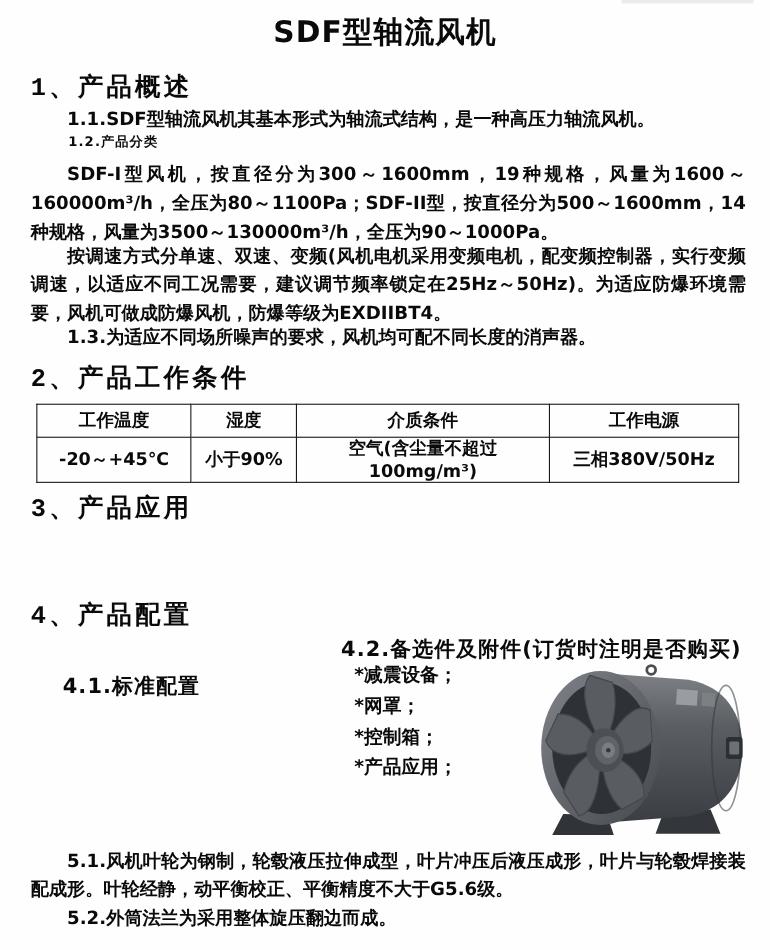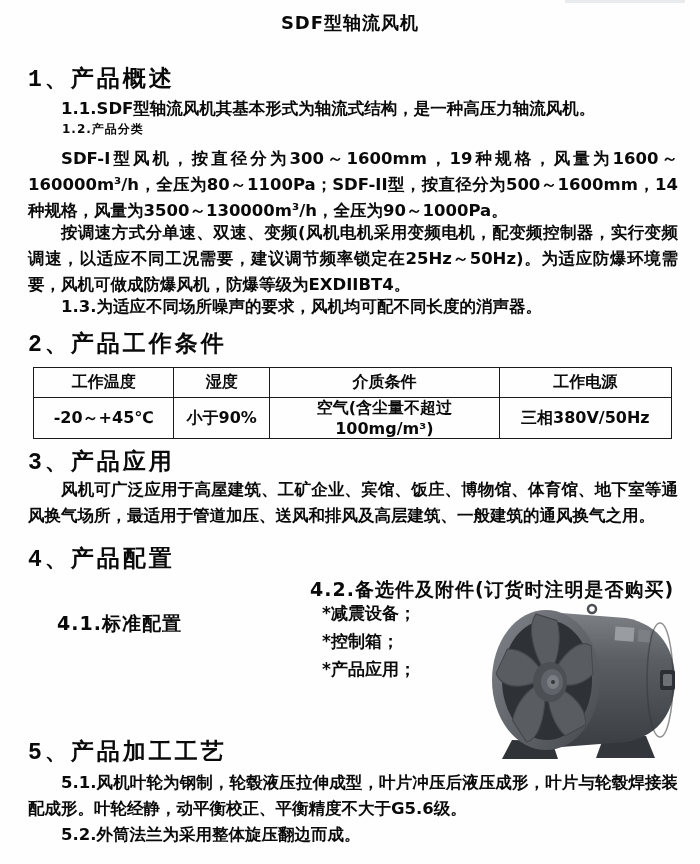--- a/index.html
+++ b/index.html
@@ -8,21 +8,21 @@
     width:700px; height:864px;
     font-family:"DejaVu Sans", sans-serif;
     color:#0a0a0a;
   }
   .page { position:relative; width:700px; height:864px; background:#fefefe; overflow:hidden; }
 
   .edge-artifact { position:absolute; left:565px; top:0; width:120px; height:3px; background:#e9ebed; }
 
   .doc-title {
     position:absolute; top:11px; left:0; width:100%;
-    text-align:center; font-size:18px; font-weight:bold; letter-spacing:1px;
+    text-align:center; font-size:27px; font-weight:bold; letter-spacing:1px;
   }
   .sec-h {
     position:absolute; left:28px;
     font-size:23px; font-weight:bold; letter-spacing:3px;font-family:Liberation Mono, monospace;
   }
   .para {
     position:absolute; left:28px; width:650px;
     font-size:16.5px; line-height:26px; font-weight:bold;
     text-align:justify; text-indent:2em;
   }
@@ -76,27 +76,27 @@
     <tr>
       <td>-20～+45℃</td>
       <td>小于90%</td>
       <td>空气(含尘量不超过100mg/m³)</td>
       <td>三相380V/50Hz</td>
     </tr>
   </tbody>
     </table>
 
   <div class="sec-h" style="top:446px;">3、产品应用</div>
-  <div class="para" style="top:477px;">风机可广泛应用于高屋建筑、工矿企业、宾馆、饭庄、博物馆、体育馆、地下室等通风换气场所，最适用于管道加压、送风和排风及高层建筑、一般建筑的通风换气之用。</div>
 
   <div class="sec-h" style="top:543px;">4、产品配置</div>
   <div class="sub-h" style="left:57px; top:611px;">4.1.标准配置</div>
   <div class="sub-h" style="left:310px; top:577px;">4.2.备选件及附件(订货时注明是否购买)</div>
   <ul class="cfg-list" style="left:322px; top:602px;">
     <li>*减震设备；</li>
+    <li>*网罩；</li>
     <li>*控制箱；</li>
     <li>*产品应用；</li>
   </ul>
 
   <div class="fan-wrap">
     <svg width="198" height="160" viewBox="0 0 198 160">
       <defs>
         <linearGradient id="bodyGrad" x1="0" y1="0" x2="0" y2="1">
           <stop offset="0" stop-color="#7d8186"></stop>
           <stop offset="0.35" stop-color="#5b5f64"></stop>
@@ -135,17 +135,16 @@
         </g>
       </g>
 
       <ellipse cx="62" cy="80" rx="17" ry="20" fill="#4c4f54"></ellipse>
       <ellipse cx="64" cy="80" rx="11" ry="13" fill="#60646a"></ellipse>
       <ellipse cx="65" cy="80" rx="6" ry="7" fill="#7a7e83"></ellipse>
       <circle cx="65" cy="80" r="2" fill="#33363a"></circle>
     </svg>
   </div>
 
-  <div class="sec-h" style="top:736px;">5、产品加工工艺</div>
   <div class="para" style="top:770px;">5.1.风机叶轮为钢制，轮毂液压拉伸成型，叶片冲压后液压成形，叶片与轮毂焊接装配成形。叶轮经静，动平衡校正、平衡精度不大于G5.6级。</div>
   <div class="para" style="top:822px;">5.2.外筒法兰为采用整体旋压翻边而成。</div>
 
 </div>
 
 </body></html>

